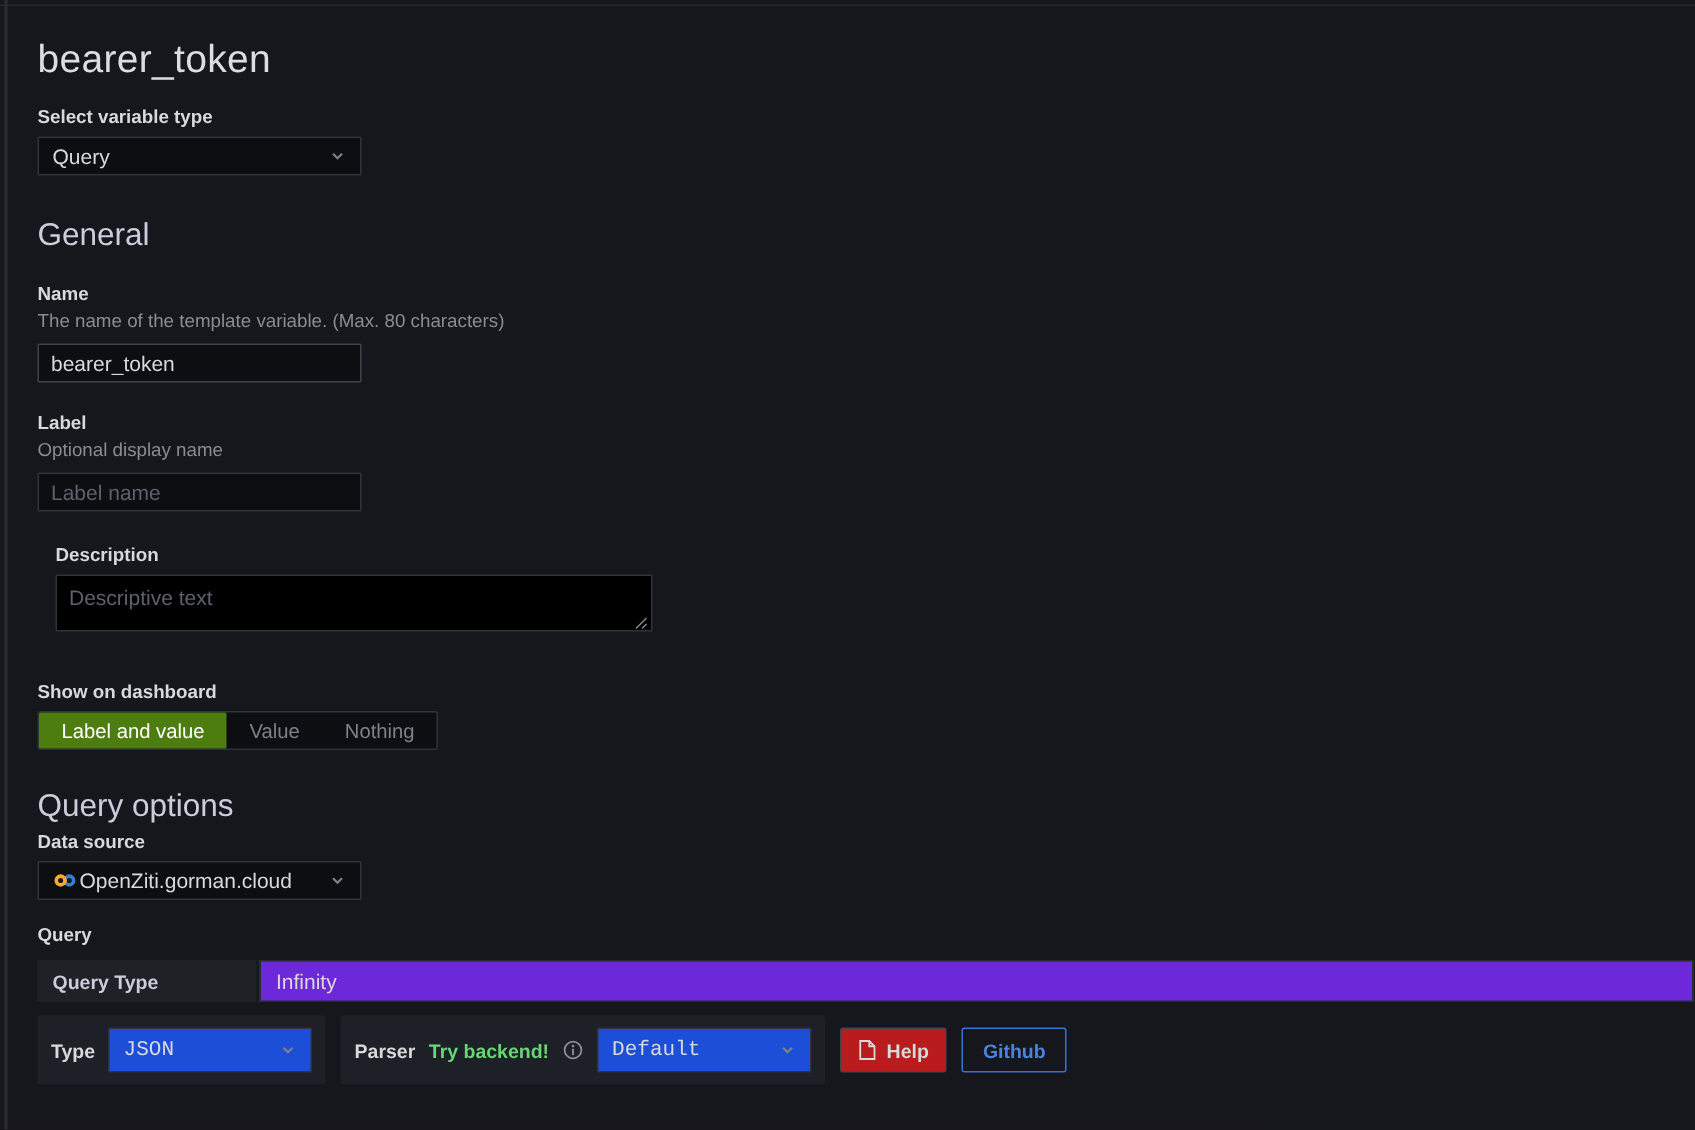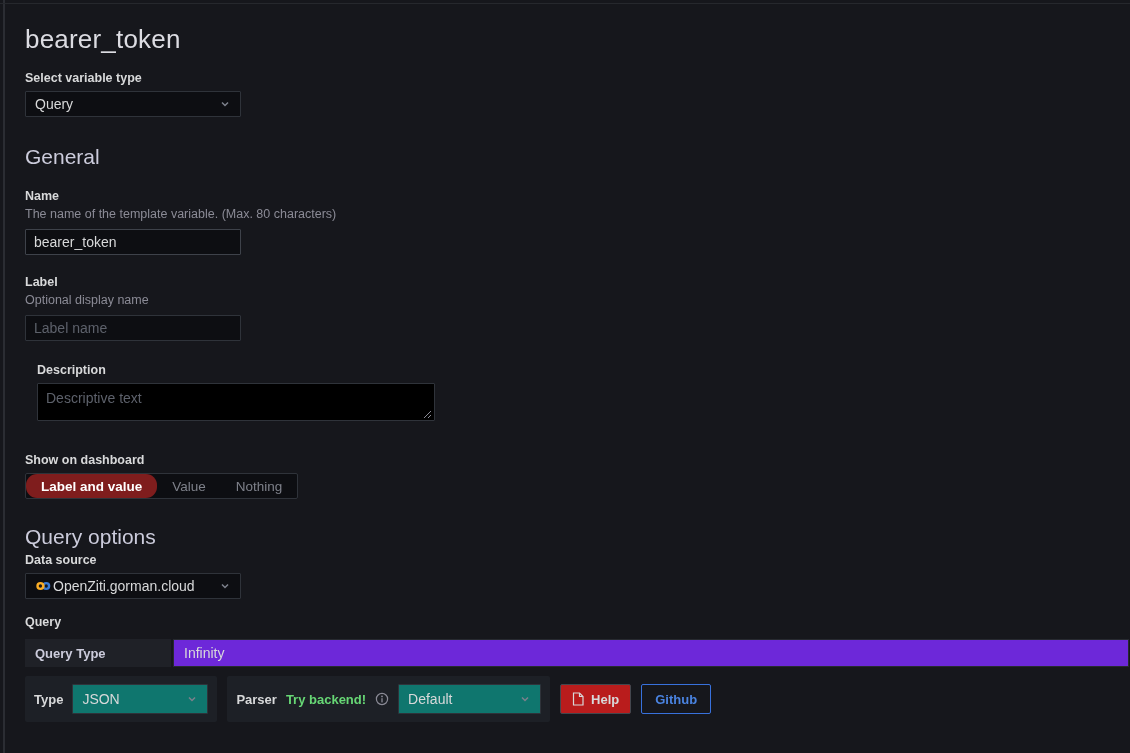--- a/index.html
+++ b/index.html
@@ -71,21 +71,21 @@
     border: 1px solid #2f333a;
     background: #0d0e12;
     height: 26px; align-items: stretch;
     border-radius: 2px;
   }
   .radio-item {
     padding: 0 15px; display:flex; align-items:center;
     font-size: 13.5px; color: #7e818a; cursor: pointer; white-space: nowrap;
   }
   .radio-item.selected {
-    background: #7f1d1d; color: #ffffff; font-weight: 700; border-radius: 11px;
+    background: #4d7c0f; color: #ffffff; font-weight: 400; border-radius: 1px;
   }
 
   
   .ds-logo { width: 17px; height: 12px; flex: 0 0 auto; }
 
   
   .query-row { display: flex; margin-top: 10px; margin-right: 1px; }
   .query-type-chip {
     width: 146px; height: 28px; flex: 0 0 auto;
     background: #1f2127; display: flex; align-items: center;
@@ -101,21 +101,21 @@
 
   
   .editor-row { display: flex; margin-top: 9px; gap: 10px; align-items: stretch; }
   .editor-group {
     background: #1d2026; padding: 8px 9px;
     display: flex; align-items: center; gap: 9px;
     border-radius: 2px;
   }
   .inline-label { font-size: 13px; font-weight: 700; color: #d8d9da; white-space: nowrap; }
   .hint-green { font-size: 13px; font-weight: 700; color: #67d775; white-space: nowrap; }
-  .mini-select { height: 30px; background: #0f766e; border: 1px solid #2f333a; }
+  .mini-select { height: 30px; background: #1d4ed8; border: 1px solid #2f333a; font-family: Liberation Mono, monospace; }
   .w-json { width: 136px; } .w-default { width: 143px; }
   .w-url { width: 127px; }
 
   .btn {
     display: inline-flex; align-items: center; gap: 7px;
     height: 30px; padding: 0 11px;
     background: #b91c1c; border: 1px solid #43464d;
     color: #d8d9da; font-size: 13px; font-weight: 600;
     border-radius: 2px; cursor: pointer; align-self: center; white-space: nowrap;
     font-family: "Liberation Sans", sans-serif;

